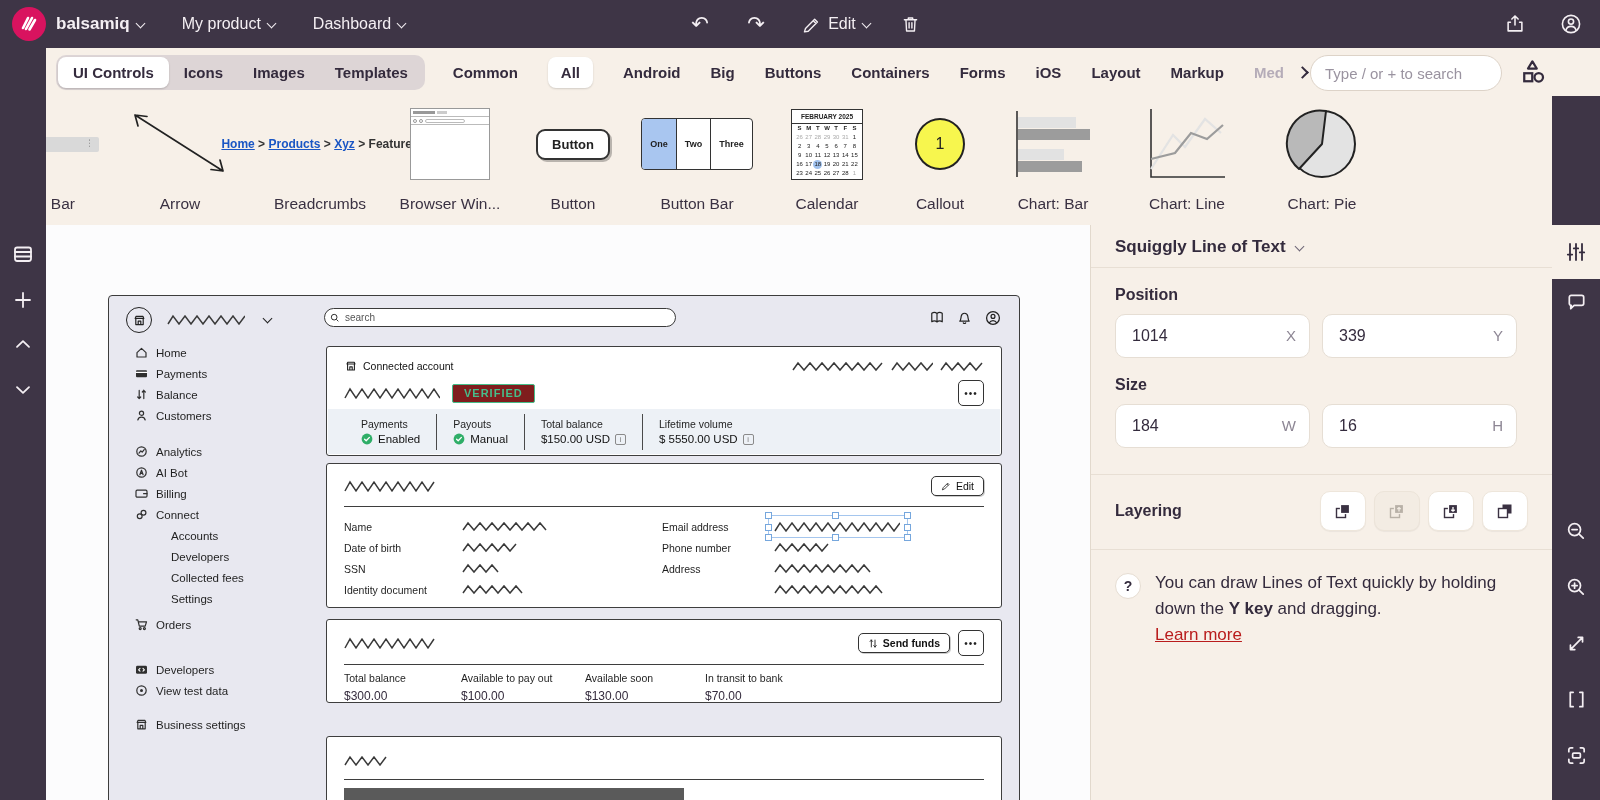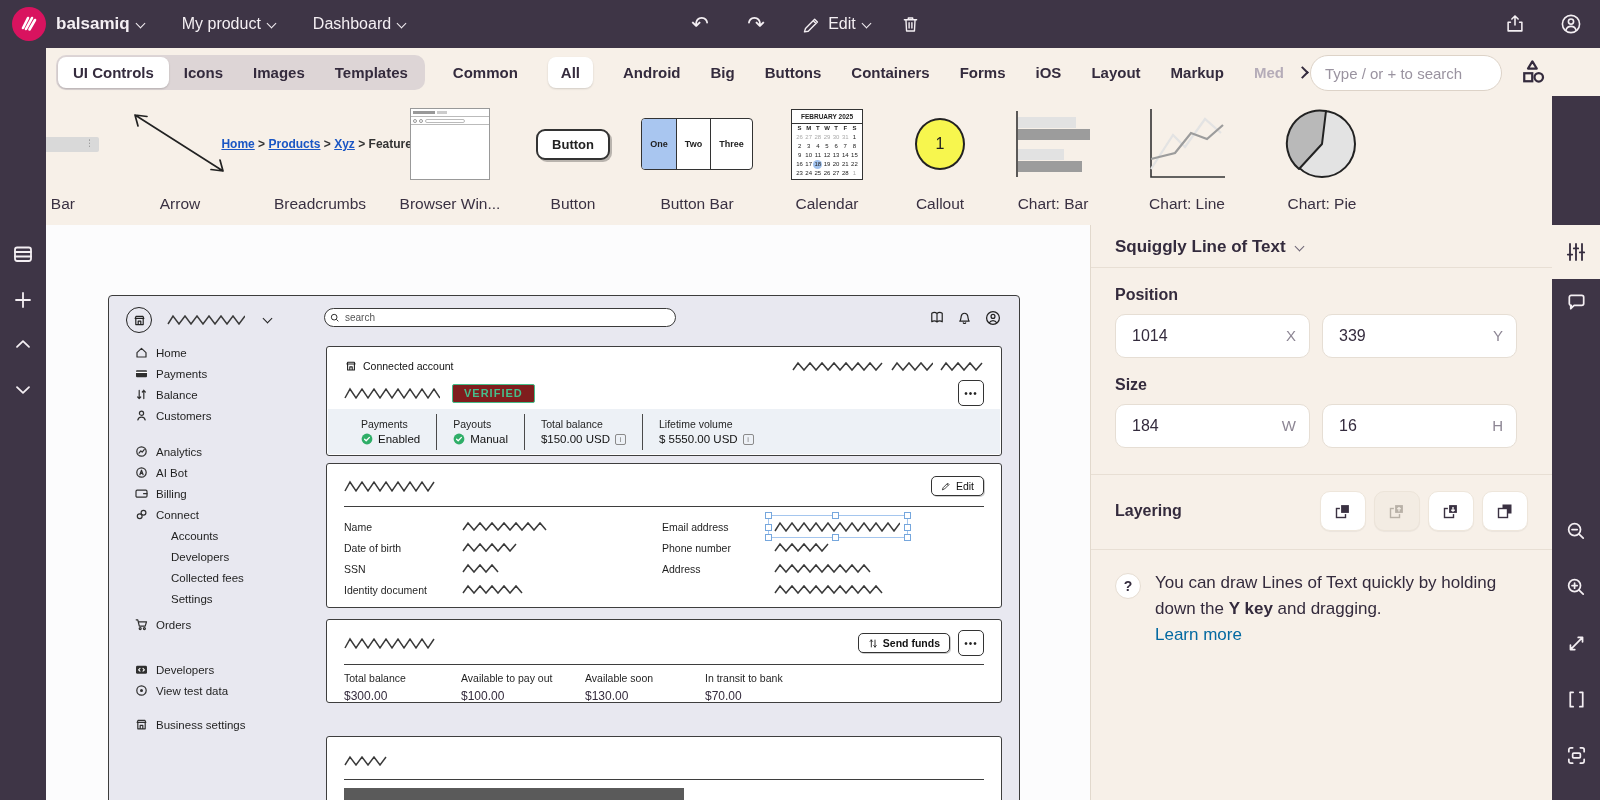--- a/index.html
+++ b/index.html
@@ -94,21 +94,21 @@
   .ifield input{width:100%;height:100%;border:1.5px solid #e6ded4;border-radius:10px;background:#fff;font-size:16px;font-family:"Liberation Sans",sans-serif;color:#342b3d;padding:0 34px 0 16px;outline:none}
   .ifield .suffix{position:absolute;right:14px;top:13px;font-size:15px;color:#8d8694}
   .hr{border-top:1px solid #e8dfd4;margin-top:22px}
   #layering{display:flex;align-items:center;margin:16px 24px 0 24px}
   #layering .lbl{font-size:16px;font-weight:bold;flex:1}
   .lbtn{width:46px;height:40px;border:1.5px solid #eee6db;border-radius:10px;background:#fff;display:flex;align-items:center;justify-content:center;margin-left:8px;cursor:pointer;box-shadow:0 1px 1px rgba(0,0,0,.05)}
   .lbtn.disabled{background:#f3ece3;border-color:#ece4d9}
   #tip{display:flex;margin:20px 24px 0 24px;gap:14px}
   .qmark{flex:none;width:26px;height:26px;border-radius:50%;background:#fff;border:1px solid #e6ddd2;display:flex;align-items:center;justify-content:center;font-size:14px;font-weight:bold;color:#342b3d;margin-top:3px}
   #tiptext{font-size:17px;line-height:26px;color:#342b3d}
-  #tiptext a{color:#0369a1;cursor:pointer}
+  #tiptext a{color:#b91c1c;text-decoration:underline;cursor:pointer}
 </style>
 </head>
 <body>
 
 <div id="topbar">
   <div class="logo">
     <svg width="20" height="20" viewBox="0 0 20 20">
         <path d="M4 14 L9 4 M7 15 L13 4 M10.5 15.5 L16 6" stroke="#fff" stroke-width="2.6" stroke-linecap="round" fill="none"></path>
       </svg>
   </div>

